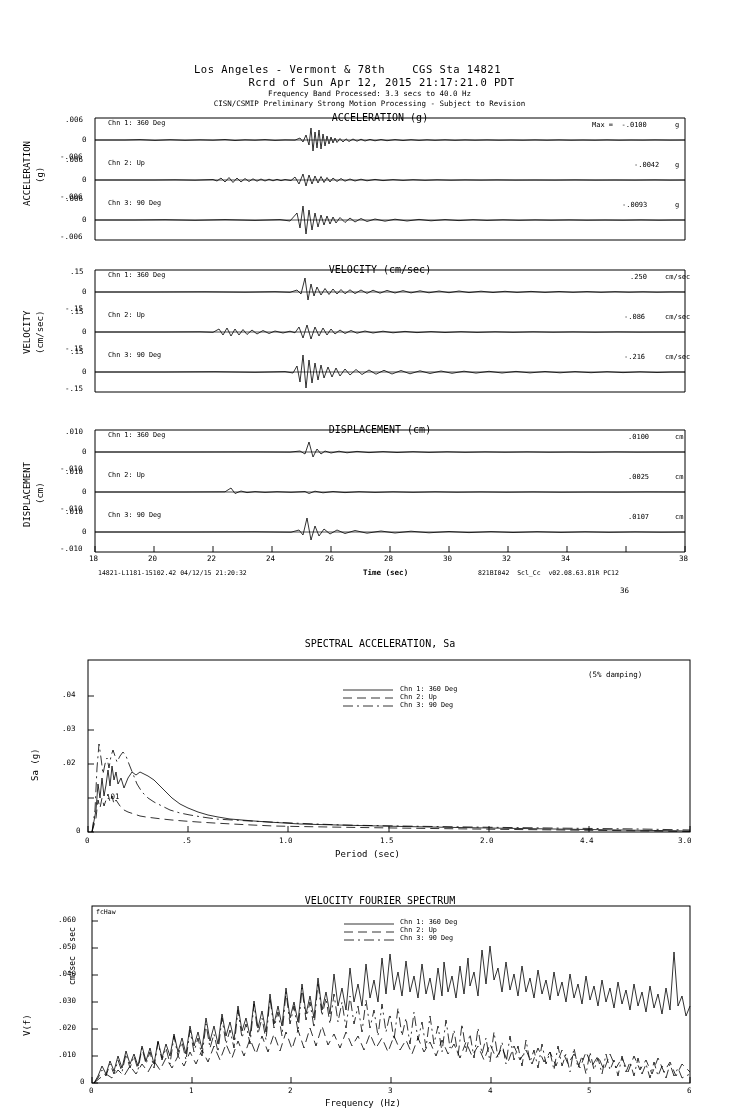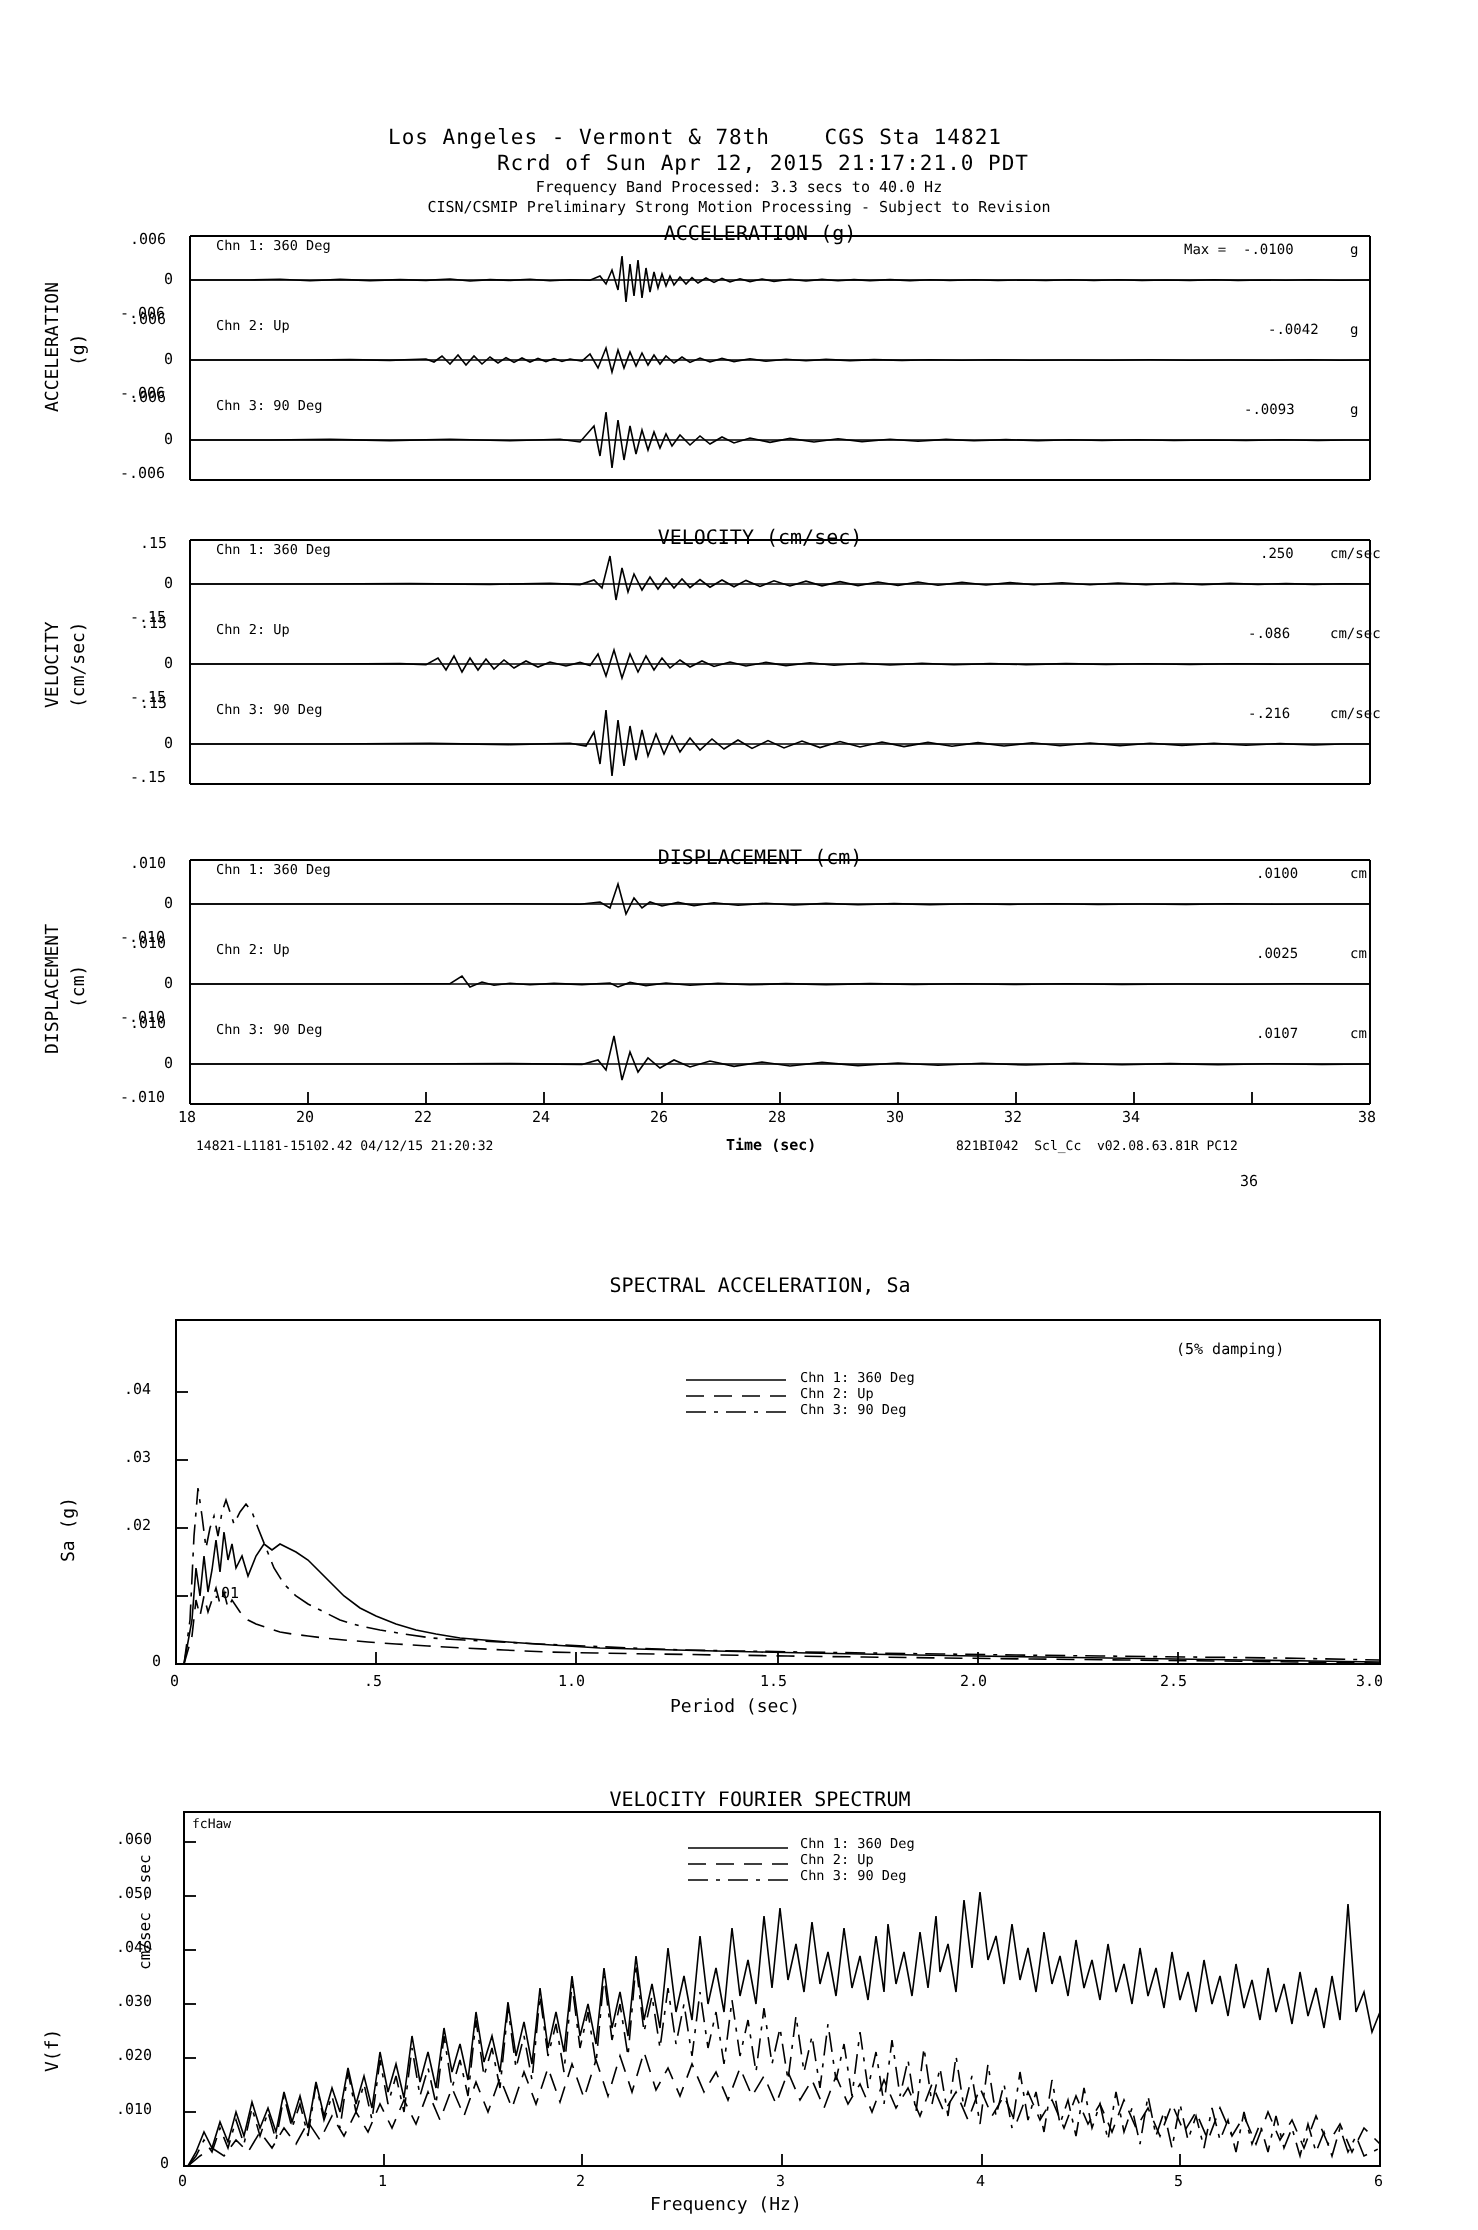--- a/index.html
+++ b/index.html
@@ -219,21 +219,21 @@
 <div class="abs axnum" style="left:62px;top:792px;margin-left:44px;">.01</div>
 <div class="abs axnum" style="left:62px;top:758px;text-align:right;">.02</div>
 <div class="abs axnum" style="left:62px;top:724px;">.03</div>
 <div class="abs axnum" style="left:62px;top:690px;">.04</div>
 
 <div class="abs axnum" style="left:85px;top:836px;">0</div>
 <div class="abs axnum" style="left:182px;top:836px;">.5</div>
 <div class="abs axnum" style="left:279px;top:836px;">1.0</div>
 <div class="abs axnum" style="left:380px;top:836px;">1.5</div>
 <div class="abs axnum" style="left:480px;top:836px;">2.0</div>
-<div class="abs axnum" style="left:580px;top:836px;">2.5</div>
+<div class="abs axnum" style="left:580px;top:836px;">4.4</div>
 <div class="abs axnum" style="left:678px;top:836px;">3.0</div>
 <div class="abs axnum9" style="left:335px;top:849px;">Period (sec)</div>
 
 <div class="abs panel-title" style="left:170px;top:895px;width:420px;">VELOCITY FOURIER SPECTRUM</div>
 <div class="abs vlabel axnum9" style="left:22px;top:1000px;height:50px;width:14px;">V(f)</div>
 <div class="abs vlabel" style="left:68px;top:906px;height:100px;width:12px;font-size:8px;">cm/sec - sec</div>
 <div class="abs tiny" style="left:96px;top:908px;">fcHaw</div>
 
 <div class="abs" style="left:92px;top:906px;">
 <svg width="598" height="177" viewBox="0 0 598 177">

